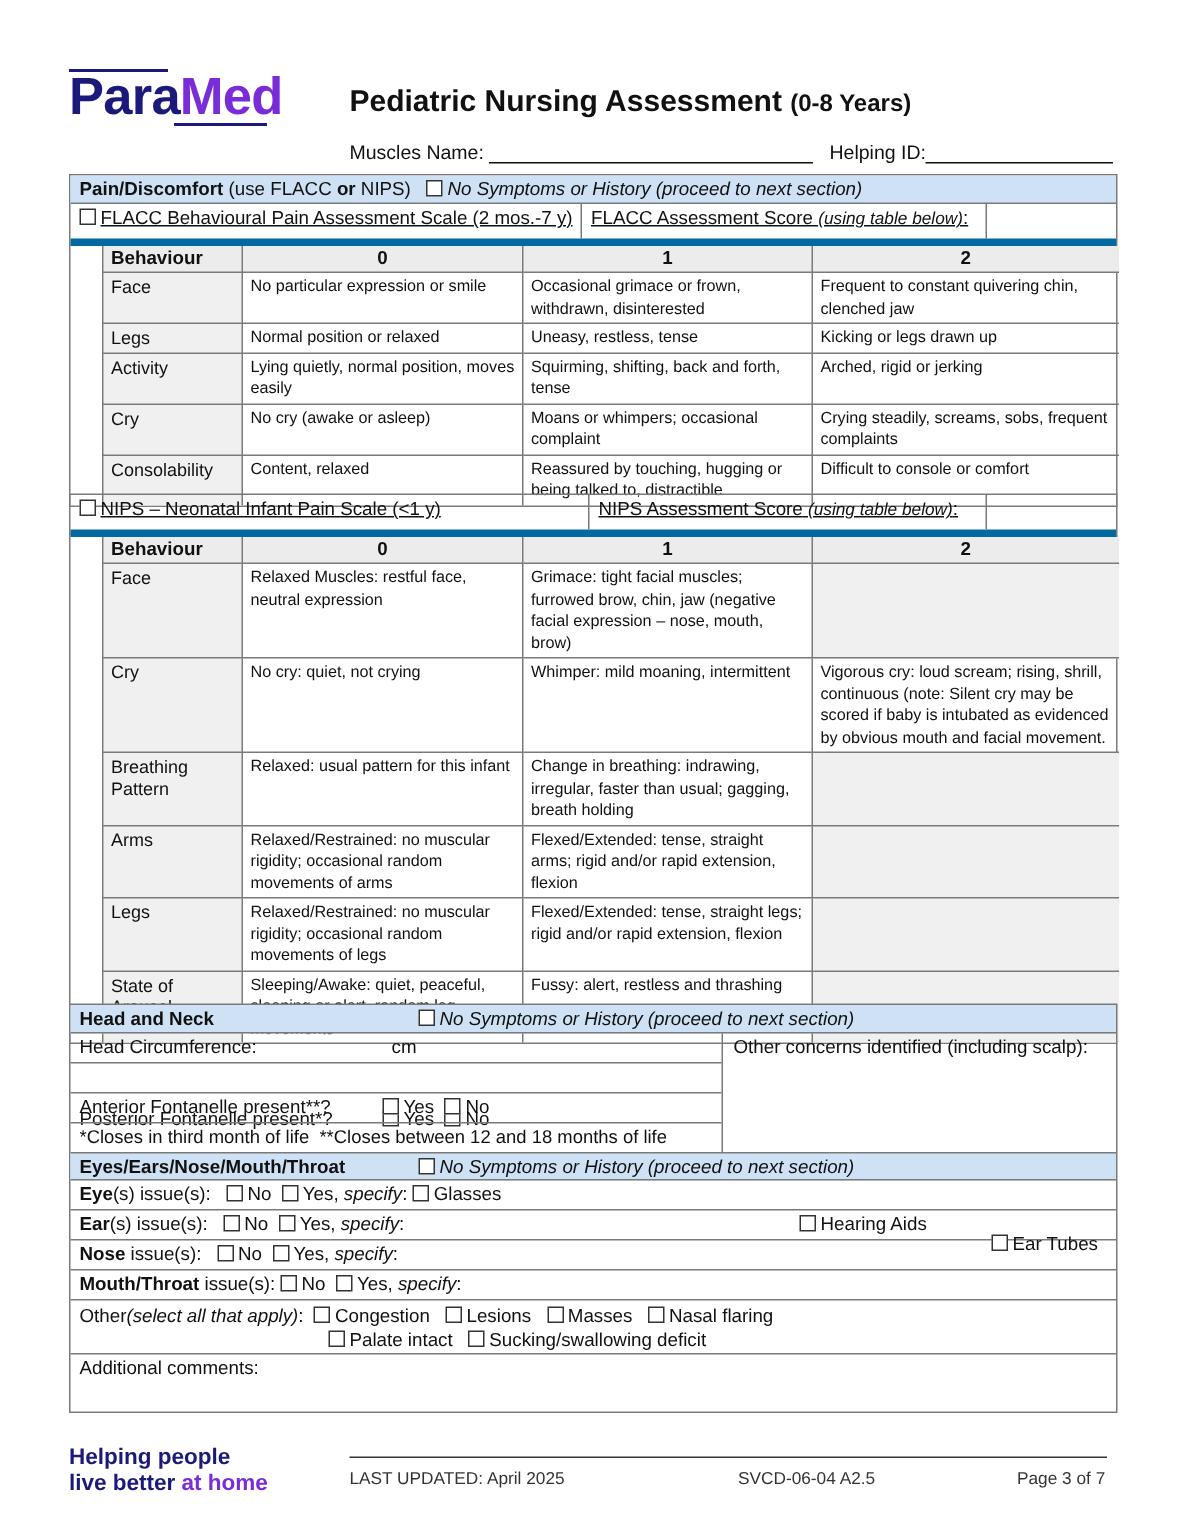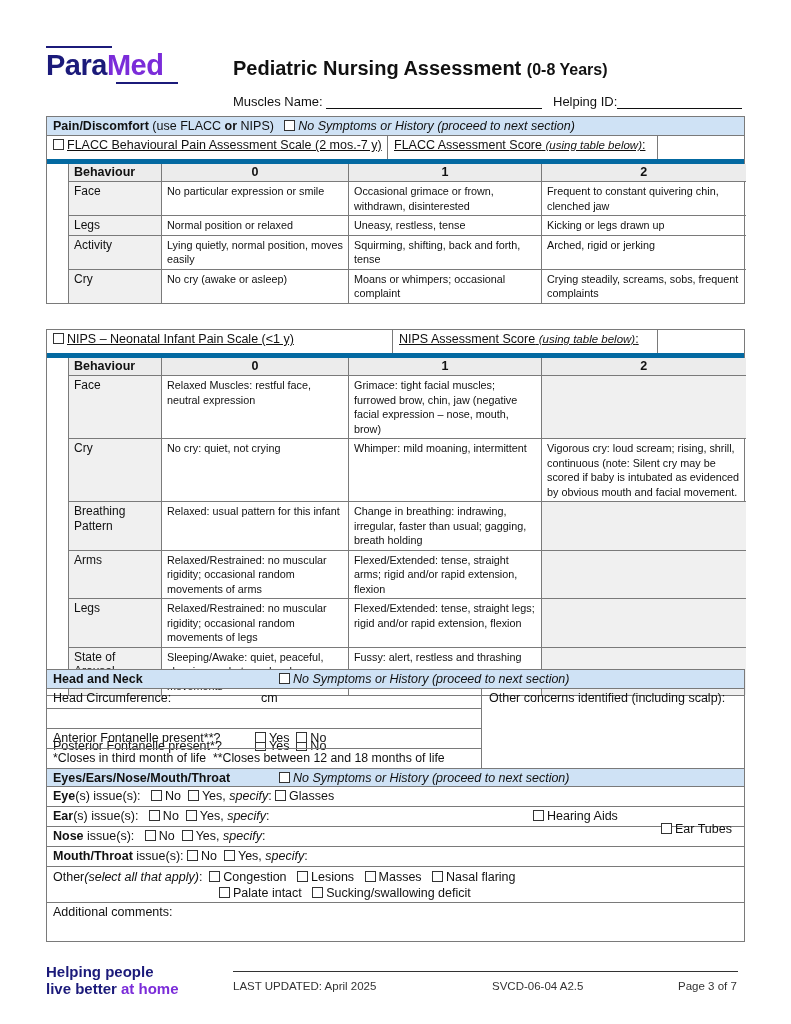--- a/index.html
+++ b/index.html
@@ -3,21 +3,21 @@
 <meta charset="utf-8">
 <style>
   html, body { margin: 0; padding: 0; background: #ffffff; }
   body { width: 791px; height: 1024px; position: relative; overflow: hidden;
          font-family: "Liberation Sans", "DejaVu Sans", sans-serif; color: #111; }
   .abs { position: absolute; }
   
   .logo { left: 46px; top: 46px; width: 132px; height: 40px; }
   .logo .bar-top { position:absolute; left:0; top:0; width:66px; height:2px; background:#1b1a7a; }
   .logo .bar-bot { position:absolute; left:70px; top:36px; width:62px; height:2px; background:#1b1a7a; }
-  .logo .word { position:absolute; left:0; top:3px; font-size:29px; font-weight:bold; letter-spacing:-0.5px; line-height:32px; }
+  .logo .word { position:absolute; left:0; top:3px; font-size:35px; font-weight:bold; letter-spacing:-0.5px; line-height:32px; }
   .logo .para { color:#1b1a7a; }
   .logo .med { color:#7b2cd9; }
   .title { left: 233px; top: 57px; font-size: 20px; font-weight: bold; color: #111; white-space: nowrap; }
   .title .sub { font-size: 16px; }
   .patient { top: 94px; font-size: 13px; white-space: nowrap; }
   .uline { display:inline-block; border-bottom: 1px solid #111; height: 13px; vertical-align: bottom; }
 
   
   table { border-collapse: collapse; font-size: 12px; }
   .box { position: absolute; left: 46px; width: 699px; border: 1px solid #7a7a7a; box-sizing: border-box; }
@@ -103,20 +103,26 @@
       <td>Lying quietly, normal position, moves easily</td>
       <td>Squirming, shifting, back and forth, tense</td>
       <td>Arched, rigid or jerking</td>
     </tr>
     <tr style="height:32px">
       <td class="lab">Cry</td>
       <td>No cry (awake or asleep)</td>
       <td>Moans or whimpers; occasional complaint</td>
       <td>Crying steadily, screams, sobs, frequent complaints</td>
     </tr>
+    <tr style="height:34px">
+      <td class="lab">Consolability</td>
+      <td>Content, relaxed</td>
+      <td>Reassured by touching, hugging or being talked to, distractible</td>
+      <td>Difficult to console or comfort</td>
+    </tr>
   </tbody>
     </table>
 </div>
 
 <div class="box" style="top:329px;">
   <div class="scale-head">
     <div style="width:345px;"><span class="cb"></span><span>NIPS – Neonatal Infant Pain Scale (&lt;1 y)</span></div>
     <div class="sep" style="width:265px;"><span>NIPS Assessment Score</span> <i style="font-size:11.5px;">(using table below)</i>:</div>
     <div class="sep" style="flex:1;"></div>
   </div>

